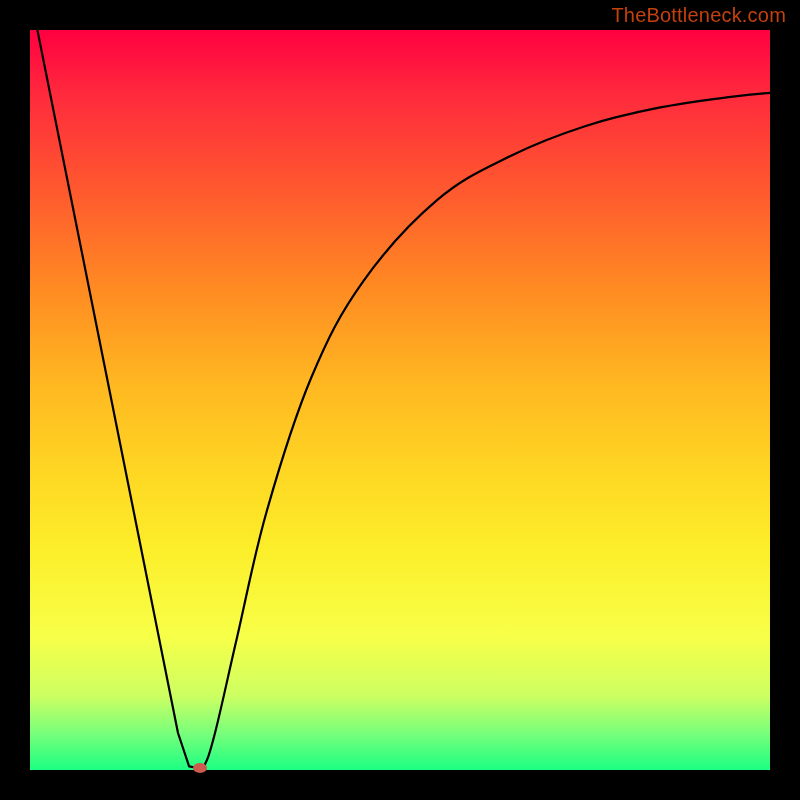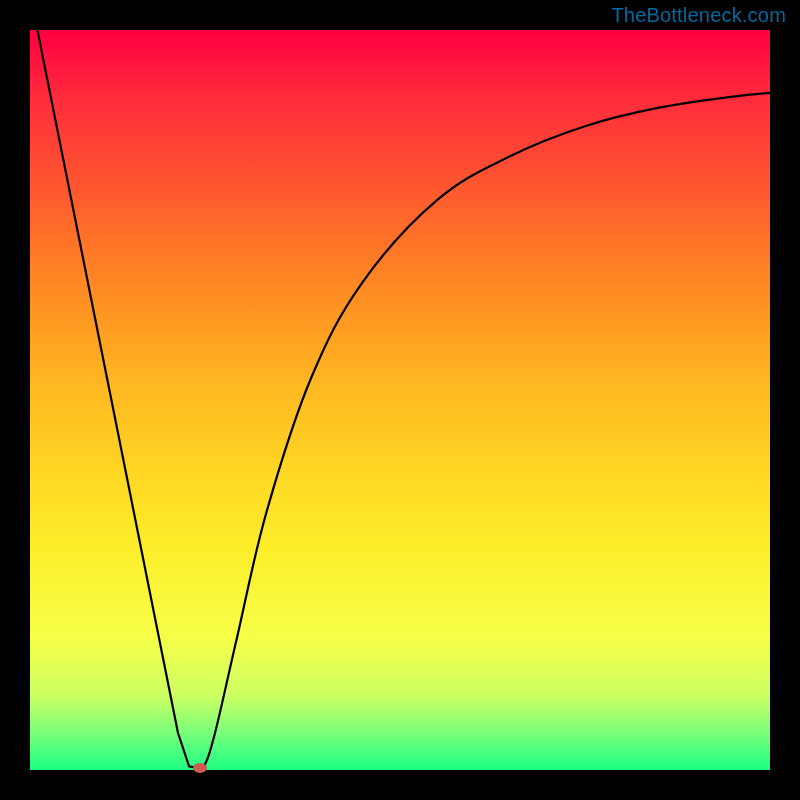--- a/index.html
+++ b/index.html
@@ -37,21 +37,21 @@
       #f7ff48 82%,
       #ccff62 90%,
       #79ff7b 95%,
       #1cff82 100%
     );
   }
   .watermark {
     position: absolute;
     top: 4px;
     right: 14px;
-    color: #0369a1;
+    color: #c2410c;
     font-size: 20px;
     font-weight: 500;
     letter-spacing: 0.2px;
     user-select: none;
   }
   svg.curve {
     position: absolute;
     left: 0;
     top: 0;
     width: 740px;

